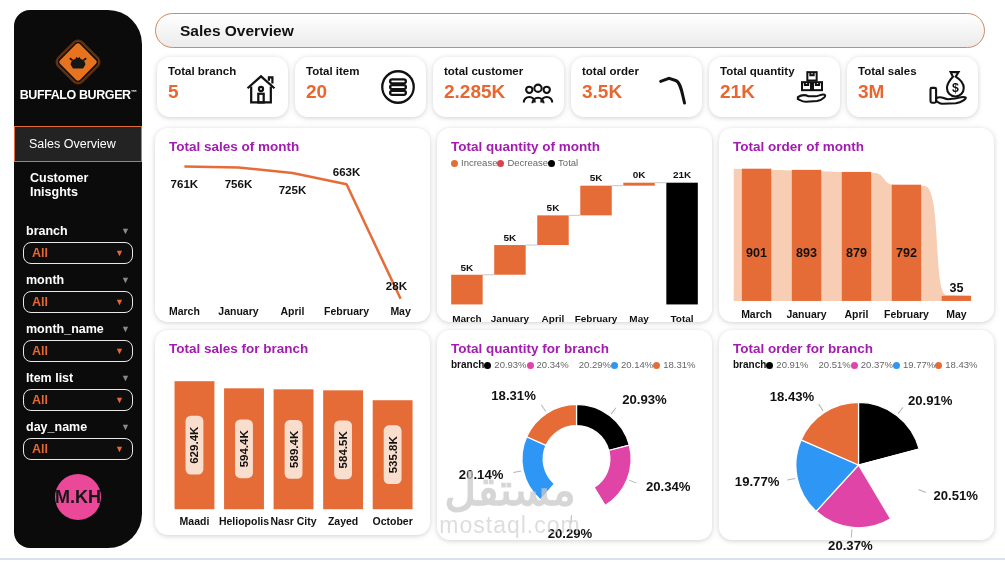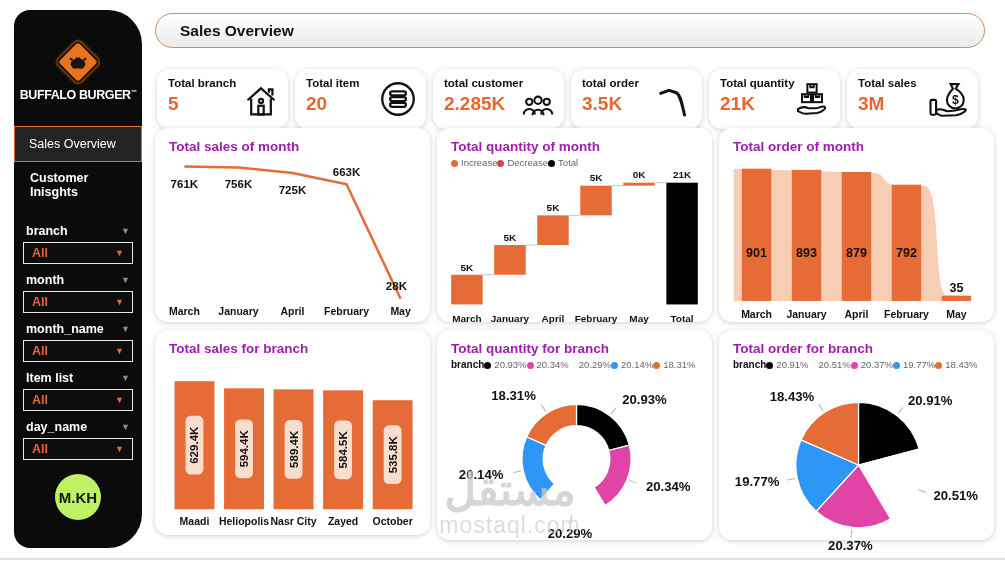--- a/index.html
+++ b/index.html
@@ -17,37 +17,37 @@
   .brand { font-size:12.5px; font-weight:800; letter-spacing:-0.4px; color:#fff; white-space:nowrap;}
   .brand sup { font-size:6px; }
   .nav { margin-top:6px; }
   .nav-item { padding:9px 16px; font-size:12.5px; font-weight:700; cursor:pointer; }
   .nav-item.active { background:#232323; border:1px solid #E66C37; font-weight:400; padding:10px 14px; }
   .filters { margin-top:10px; }
   .filter-label { display:flex; justify-content:space-between; align-items:center;
     padding:6px 12px 3px 12px; font-size:12.5px; font-weight:700; color:#fff; }
   .filter-label .chev { color:#8a8a8a; font-size:9px; }
   .filter-select { display:flex; justify-content:space-between; align-items:center;
-    margin:1px 9px 3px 9px; border:1px solid #e8e8e8; border-radius:0;
+    margin:1px 9px 3px 9px; border:1px solid #e8e8e8; border-radius:8px;
     padding:3px 8px; font-size:12.5px; font-weight:700; color:#E8662F; background:#0d0d0d; cursor:pointer;}
   .filter-select .chev { color:#E8662F; font-size:9px; }
-  .avatar { width:46px; height:46px; border-radius:50%; background:#bef264; color:#151515;
-    font-weight:800; font-size:15px; display:flex; align-items:center; justify-content:center;
+  .avatar { width:46px; height:46px; border-radius:50%; background:#ec4899; color:#151515;
+    font-weight:800; font-size:18px; display:flex; align-items:center; justify-content:center;
     margin:14px auto 0 auto; cursor:pointer; }
 
   
   .titlebar { position:absolute; left:155px; top:13px; width:830px; height:35px;
     background:linear-gradient(#ffffff, #ebebeb); border:1px solid #cf8a62;
     border-radius:18px; display:flex; align-items:center; padding-left:24px;
     font-size:15.5px; font-weight:800; color:#111; z-index:4; }
 
   
   .card { position:absolute; background:#fff; border-radius:13px;
     box-shadow:0 1px 5px rgba(120,120,130,.35); }
-  .kpi { width:131px; height:60px; top:69px; padding:8px 8px 16px 11px; }
+  .kpi { width:131px; height:60px; top:57px; padding:8px 8px 16px 11px; }
   .kpi .k-label { font-size:11.5px; font-weight:800; color:#111; }
   .kpi .k-value { font-size:19px; font-weight:800; color:#E8662F; margin-top:4px; }
   .kpi .k-icon { position:absolute; right:7px; bottom:5px; }
 
   .chart-card h3 { font-size:13.5px; font-weight:800; color:#a21caf; margin:11px 0 0 14px; }
   .chart-body { width:100%; }
   .legend { display:flex; align-items:center; font-size:9.5px; color:#666;
     margin:3px 0 0 14px; }
   .legend .lt { font-weight:800; color:#111; font-size:10px; }
   .legend i { display:inline-block; width:7px; height:7px; border-radius:50%;

